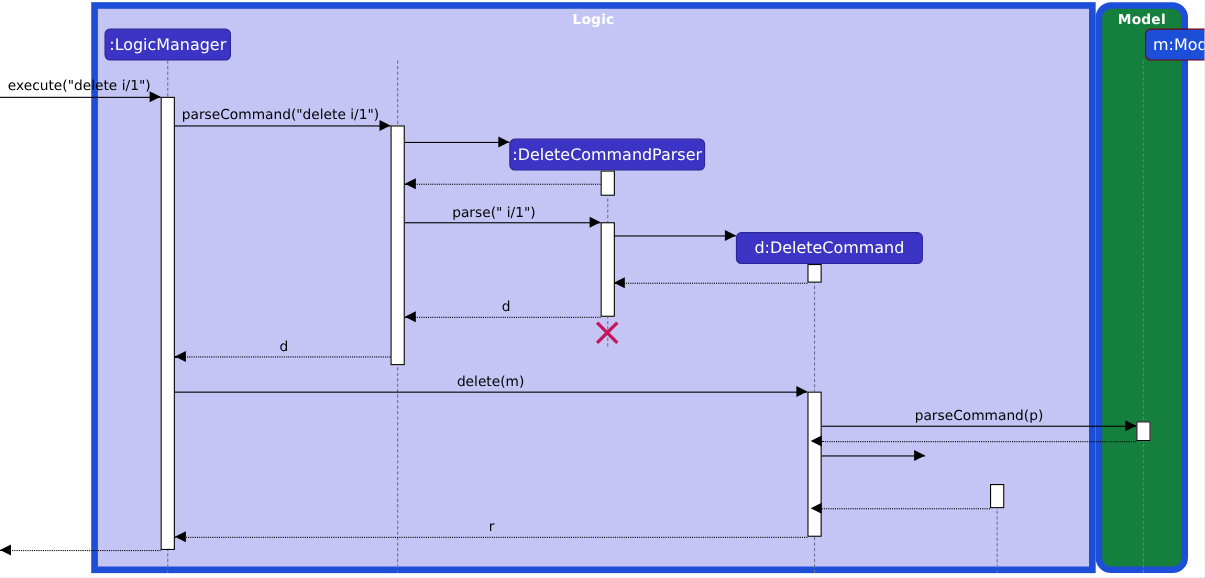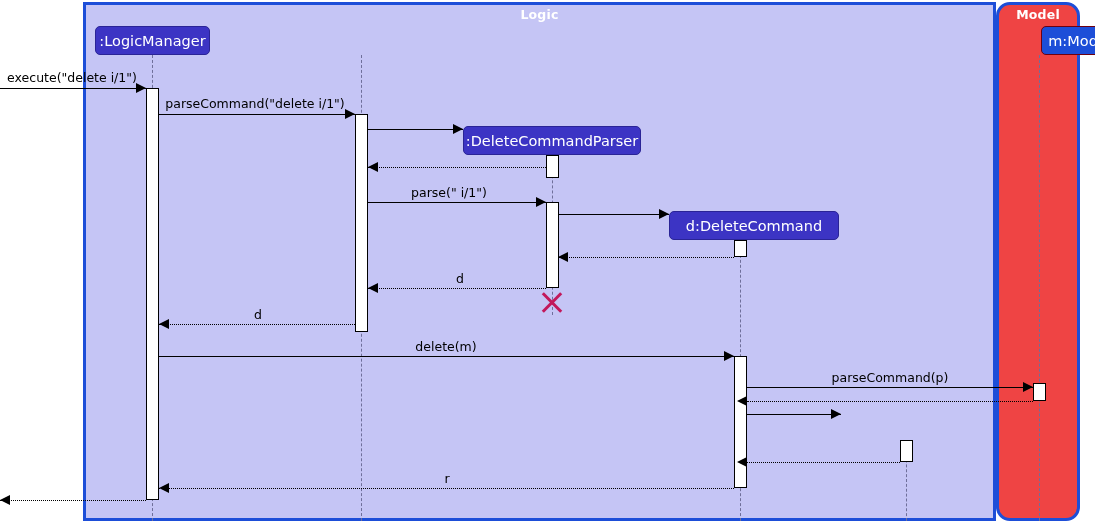--- a/index.html
+++ b/index.html
@@ -1,21 +1,21 @@
 <!DOCTYPE html>
 <html><head>
 <meta charset="utf-8">
 <style>
   html,body{margin:0;padding:0;background:#ffffff;}
   body{width:1095px;height:525px;overflow:hidden;
        font-family:"DejaVu Sans","Liberation Sans",sans-serif;}
   #stage{position:relative;width:1095px;height:525px;}
 
   
-  .region{position:absolute;box-sizing:border-box;border:3px solid #1d4ed8;}
+  .region{position:absolute;box-sizing:border-box;border:6px solid #1d4ed8;}
   .region-title{position:absolute;top:2px;left:0;width:100%;text-align:center;
                 color:#ffffff;font-weight:bold;font-size:12.5px;letter-spacing:.2px;}
 
   
   .lifeline{position:absolute;width:0;border-left:1px dashed #6f6f9a;}
 
   
   .pbox{position:absolute;box-sizing:border-box;border-radius:5px;
         display:flex;align-items:center;justify-content:center;
         color:#ffffff;font-size:14.5px;white-space:nowrap;padding:0 10px;}
@@ -42,21 +42,21 @@
 </style>
 </head>
 <body>
 
 <div id="stage">
 
   <div class="region" style="left:83px;top:2px;width:913px;height:519px;background:#c5c5f5;">
     <div class="region-title">Logic</div>
   </div>
 
-  <div class="region" style="left:996px;top:2px;width:84px;height:519px;background:#ef4444;border-radius:14px;">
+  <div class="region" style="left:996px;top:2px;width:84px;height:519px;background:#15803d;border-radius:14px;">
     <div class="region-title">Model</div>
   </div>
 
   <div class="lifeline" style="left:152px;top:55px;height:466px;"></div>
   <div class="lifeline" style="left:361px;top:55px;height:466px;"></div>
   <div class="lifeline" style="left:552px;top:155px;height:160px;"></div>
   <div class="lifeline" style="left:740px;top:240px;height:281px;"></div>
   <div class="lifeline" style="left:906px;top:440px;height:81px;"></div>
   <div class="lifeline" style="left:1039px;top:55px;height:466px;"></div>
 

